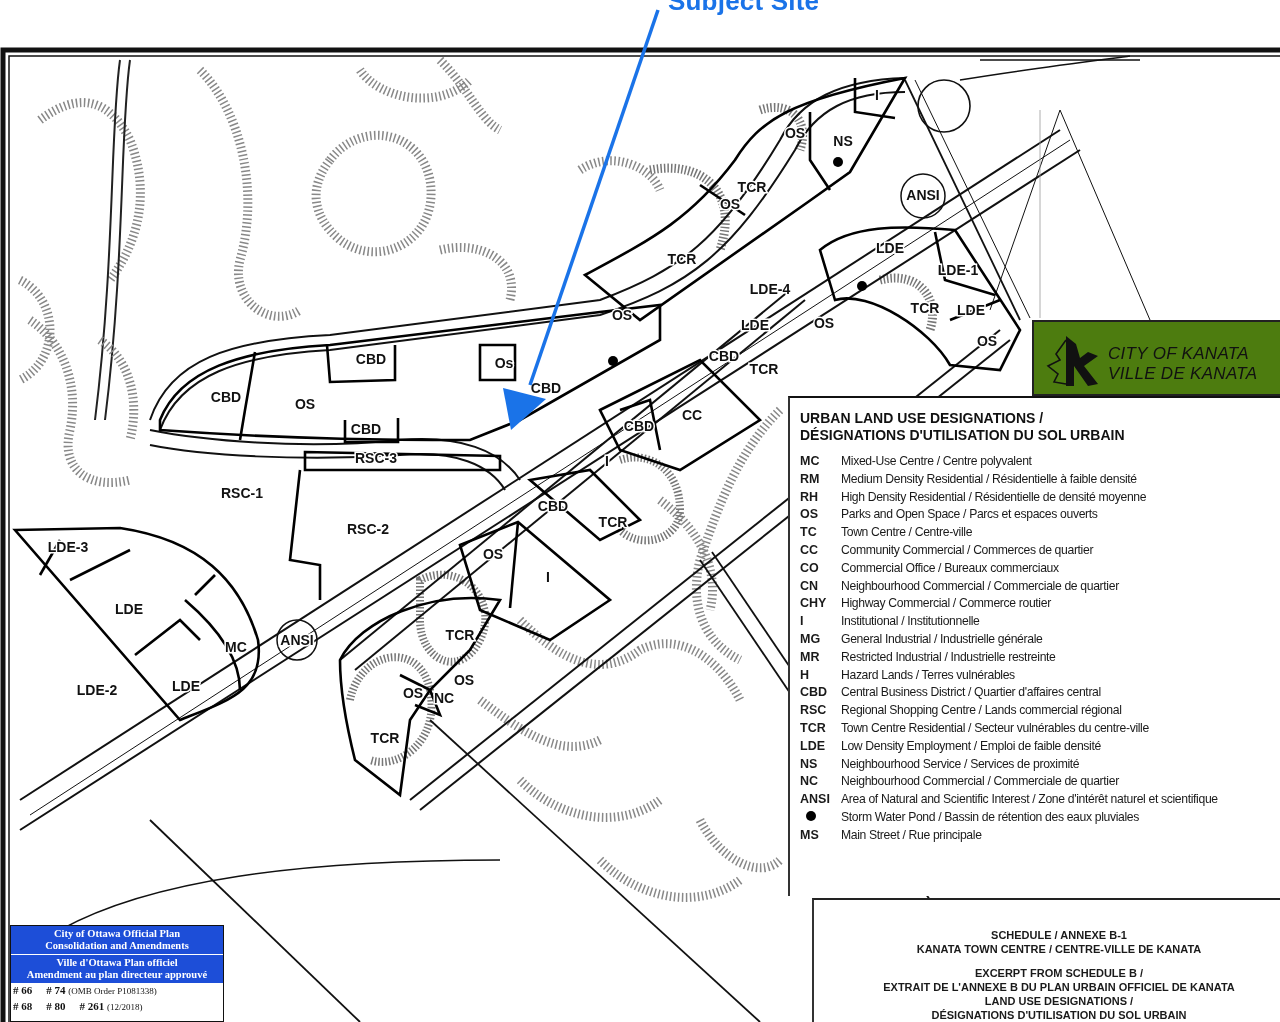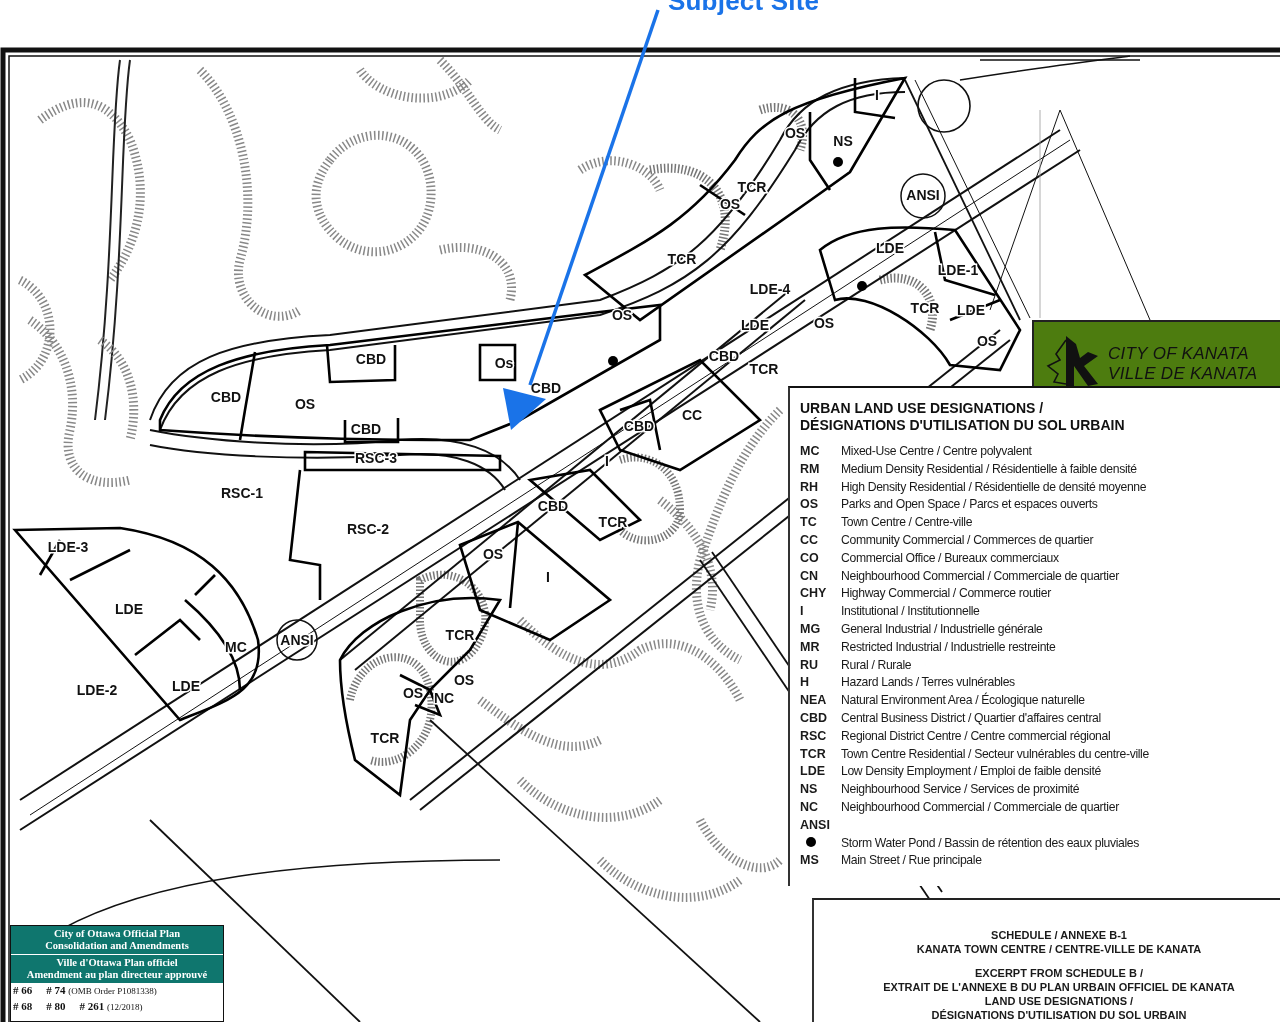--- a/index.html
+++ b/index.html
@@ -2,31 +2,31 @@
 <html><head>
 <meta charset="utf-8">
 <style>
   html, body { margin:0; padding:0; background:#ffffff; }
   body { width:1280px; height:1022px; position:relative; overflow:hidden; font-family:"Liberation Sans", sans-serif; }
   .annot-title { position:absolute; left:668px; top:-14px; font-size:26px; font-weight:bold; color:#1a73e8; white-space:nowrap; letter-spacing:0.2px; }
   #map-svg { position:absolute; left:0; top:0; }
   .zone-label { font-family:"Liberation Sans", sans-serif; font-weight:bold; font-size:14px; fill:#111; }
   .kanata-box { position:absolute; left:1032px; top:320px; width:252px; height:76px; background:#4d7c0f; border:2px solid #222; border-right:none; box-sizing:border-box; }
   .kanata-text { position:absolute; left:74px; top:22px; font-size:17px; font-style:italic; color:#111; line-height:20px; letter-spacing:0.3px; }
-  .legend { position:absolute; left:788px; top:386px; width:492px; height:500px; background:#fff; border-top:2.5px solid #111; border-left:2px solid #333; box-sizing:border-box; padding:12px 0 0 10px; }
+  .legend { position:absolute; left:788px; top:396px; width:492px; height:500px; background:#fff; border-top:2.5px solid #111; border-left:2px solid #333; box-sizing:border-box; padding:12px 0 0 10px; }
   .legend-title { font-size:14px; font-weight:bold; color:#111; line-height:17px; margin-bottom:9px; }
   .legend-row { display:flex; font-size:12.2px; line-height:17.8px; color:#1a1a1a; }
   .legend-code { width:41px; font-weight:bold; font-size:12.5px; flex:none; }
   .legend-desc { letter-spacing:-0.35px; }
   .dot { display:inline-block; width:10px; height:10px; border-radius:50%; background:#000; margin-left:6px; }
   .schedule { position:absolute; left:788px; top:898px; width:492px; height:124px; background:#fff; border-top:2px solid #222; border-left:2px solid #333; box-sizing:border-box; text-align:center; padding-top:28px;margin-left:24px; }
   .sched-line { font-size:11px; font-weight:bold; color:#1a1a1a; line-height:14px; }
   .sched-gap { height:10px; }
   .ottawa-box { position:absolute; left:10px; top:925px; width:214px; height:97px; background:#fff; border:1px solid #111; box-sizing:border-box; font-family:"Liberation Serif", serif; }
-  .ottawa-head { background:#0f766e; color:#fff; text-align:center; font-weight:bold; font-size:10.5px; line-height:12px; padding:2px 0; }
+  .ottawa-head { background:#1d4ed8; color:#fff; text-align:center; font-weight:bold; font-size:10.5px; line-height:12px; padding:2px 0; }
   .ottawa-head.second { border-top:1.5px solid #fff; }
   .amend-row { display:flex; font-size:11px; line-height:15px; color:#111; padding-left:2px; }
   .amend { font-weight:bold; margin-right:14px;text-align:center; }
   .amend small { font-weight:normal; font-size:9px;font-family:Liberation Serif, serif; }
 </style>
 </head>
 <body>
 
 <svg id="map-svg" width="1280" height="1022" viewBox="0 0 1280 1022">
 
@@ -258,57 +258,50 @@
       </div>
       <div class="legend-row">
         <span class="legend-code">MG</span>
         <span class="legend-desc">General Industrial / Industrielle générale</span>
       </div>
       <div class="legend-row">
         <span class="legend-code">MR</span>
         <span class="legend-desc">Restricted Industrial / Industrielle restreinte</span>
       </div>
       <div class="legend-row">
-        <span class="legend-code">RU</span>
-        <span class="legend-desc">Rural / Rurale</span>
-      </div>
-      <div class="legend-row">
         <span class="legend-code">H</span>
         <span class="legend-desc">Hazard Lands / Terres vulnérables</span>
       </div>
       <div class="legend-row">
-        <span class="legend-code">NEA</span>
-        <span class="legend-desc">Natural Environment Area / Écologique naturelle</span>
-      </div>
-      <div class="legend-row">
         <span class="legend-code">CBD</span>
         <span class="legend-desc">Central Business District / Quartier d'affaires central</span>
       </div>
       <div class="legend-row">
         <span class="legend-code">RSC</span>
-        <span class="legend-desc">Regional District Centre / Centre commercial régional</span>
+        <span class="legend-desc">Regional Shopping Centre / Lands commercial régional</span>
       </div>
       <div class="legend-row">
         <span class="legend-code">TCR</span>
         <span class="legend-desc">Town Centre Residential / Secteur vulnérables du centre-ville</span>
       </div>
       <div class="legend-row">
         <span class="legend-code">LDE</span>
         <span class="legend-desc">Low Density Employment / Emploi de faible densité</span>
       </div>
       <div class="legend-row">
         <span class="legend-code">NS</span>
         <span class="legend-desc">Neighbourhood Service / Services de proximité</span>
       </div>
       <div class="legend-row">
         <span class="legend-code">NC</span>
         <span class="legend-desc">Neighbourhood Commercial / Commerciale de quartier</span>
       </div>
       <div class="legend-row">
         <span class="legend-code">ANSI</span>
+        <span class="legend-desc">Area of Natural and Scientific Interest / Zone d'intérêt naturel et scientifique</span>
       </div>
       <div class="legend-row">
         <span class="legend-code"><span class="dot"></span></span>
         <span class="legend-desc">Storm Water Pond / Bassin de rétention des eaux pluviales</span>
       </div>
       <div class="legend-row">
         <span class="legend-code">MS</span>
         <span class="legend-desc">Main Street / Rue principale</span>
       </div>
     </div>

